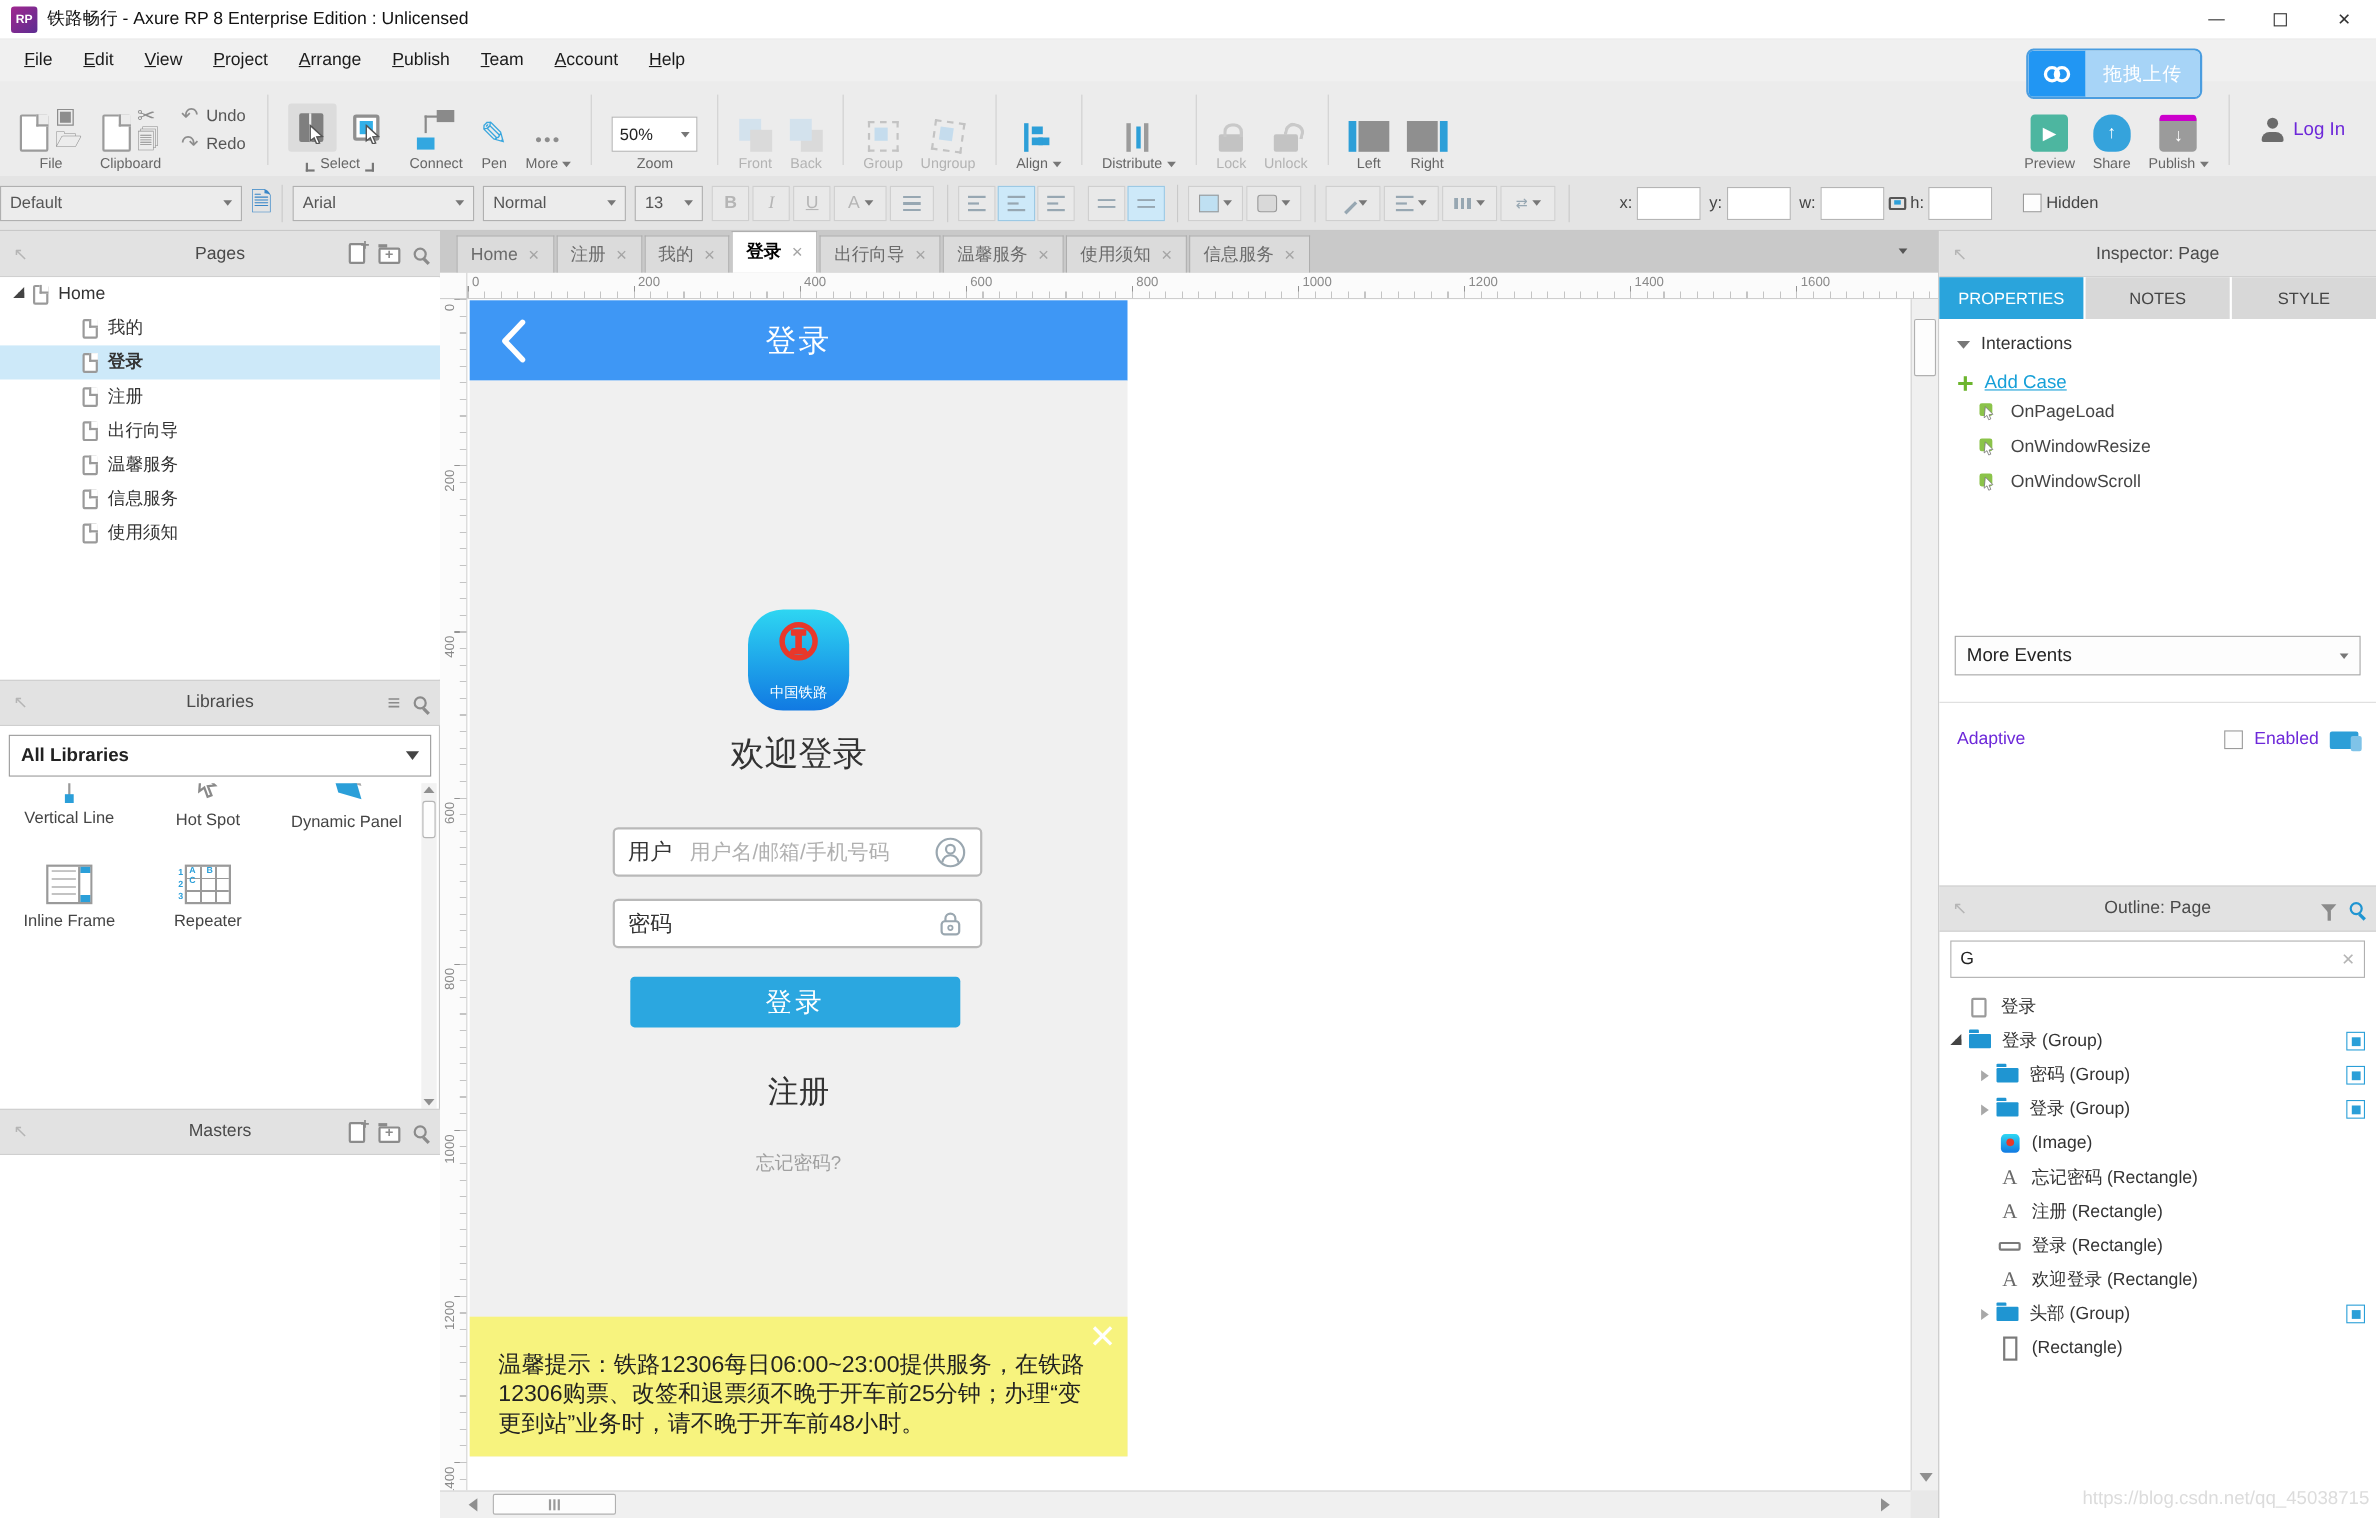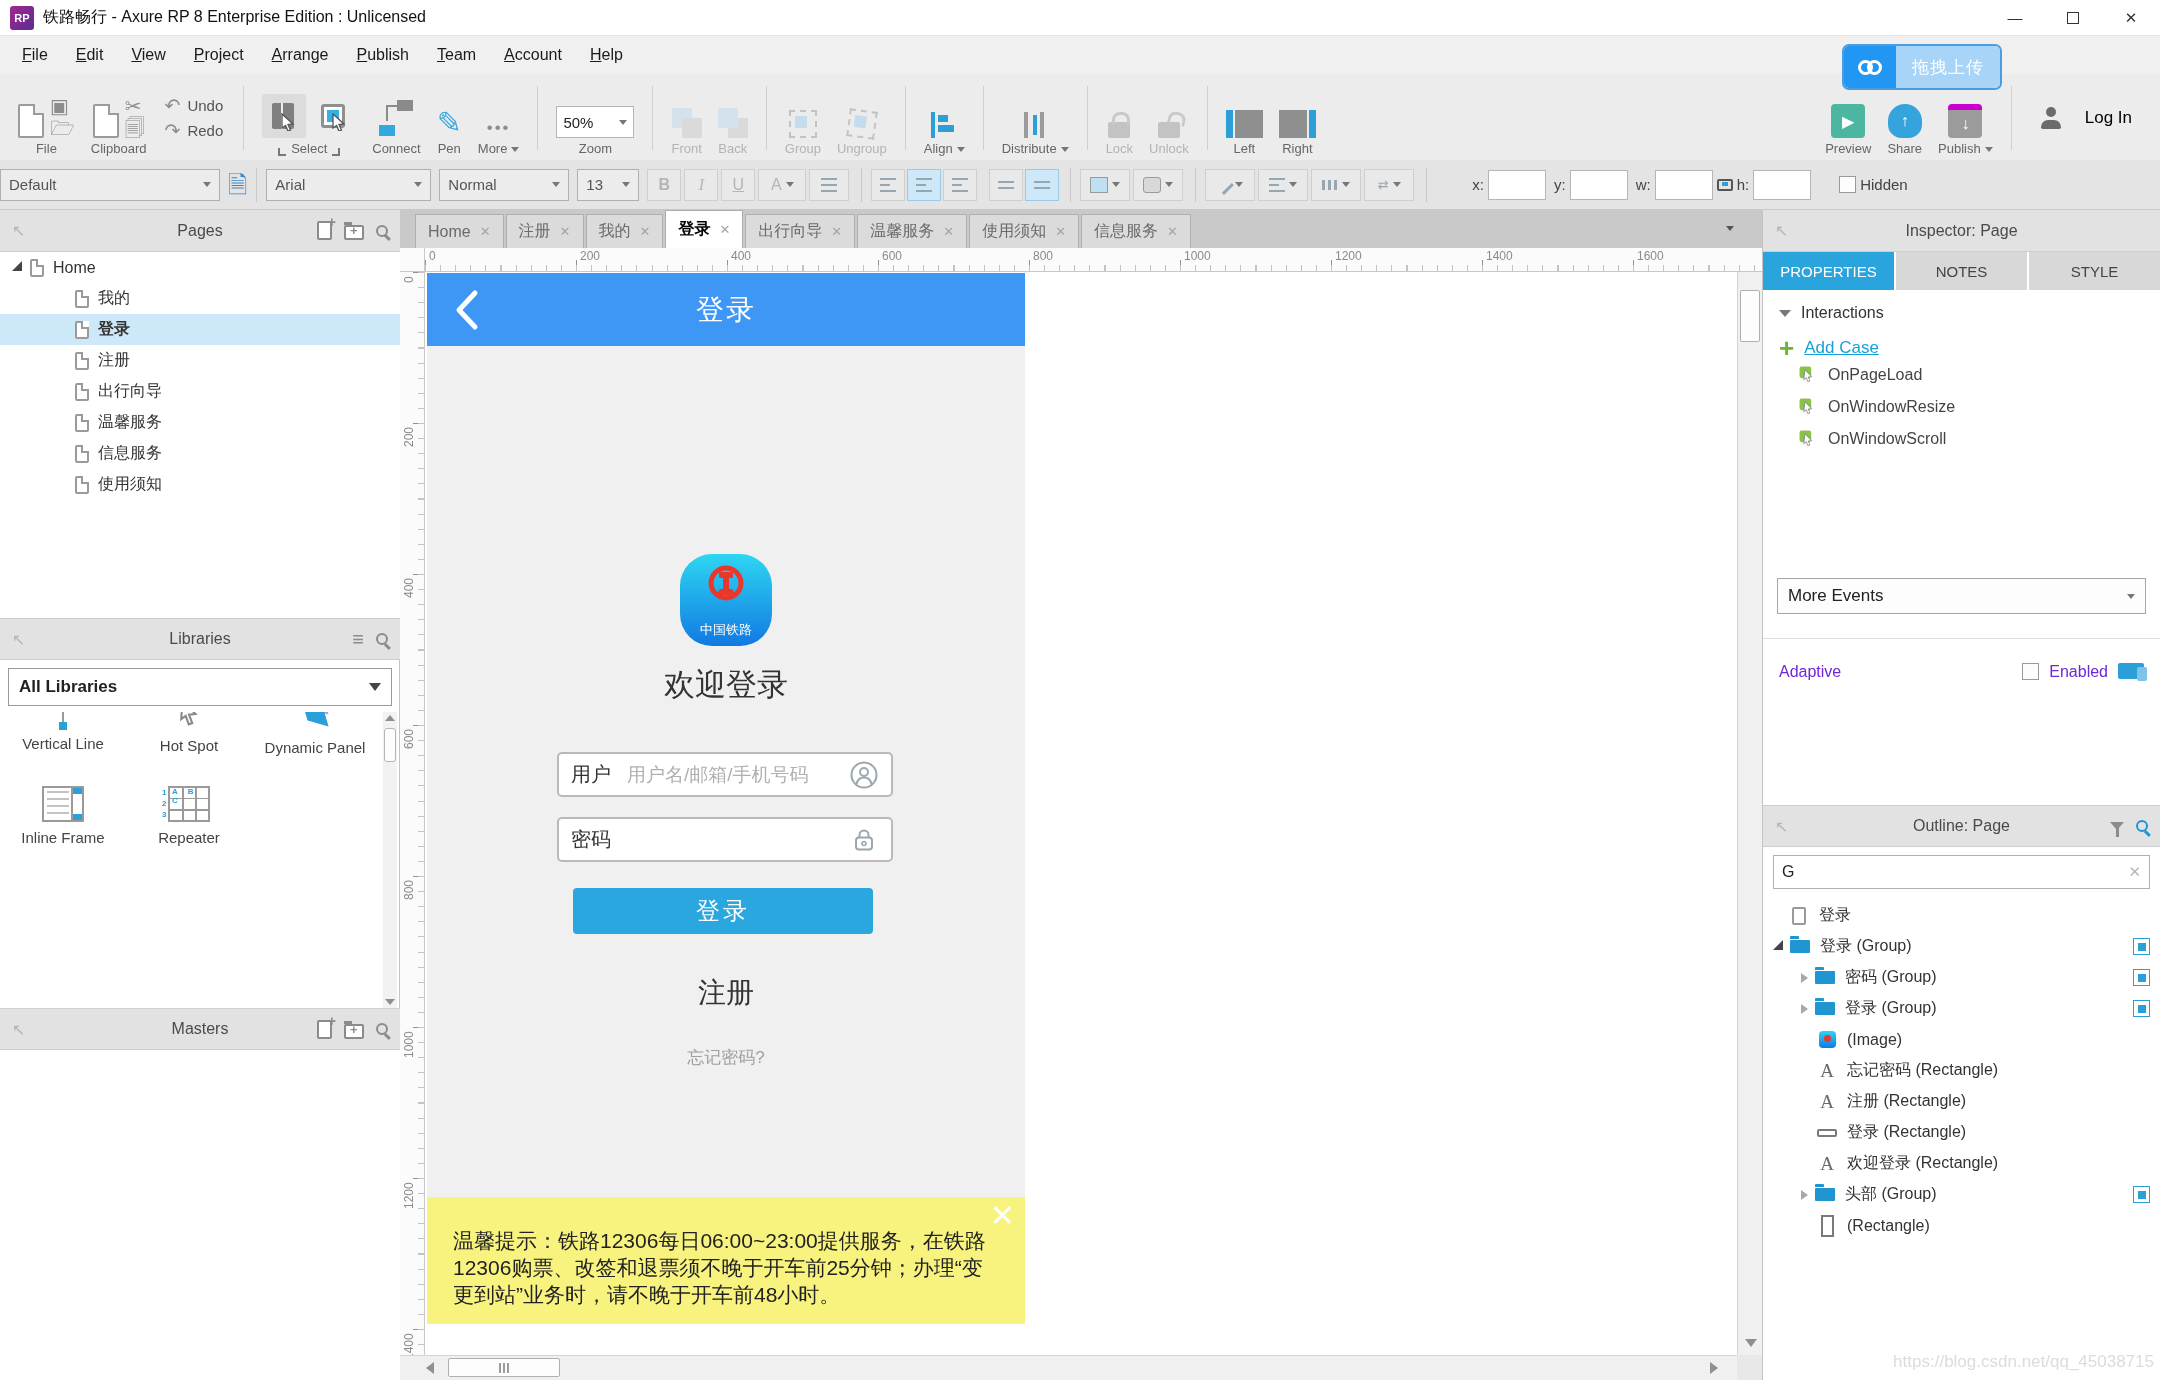--- a/index.html
+++ b/index.html
@@ -86,21 +86,21 @@
   .lr-ico.left::before { left:-9px; } .lr-ico.right::before { right:-9px; }
   .pub-ico { width:34px; height:34px; border-radius:4px; display:flex; align-items:center;
     justify-content:center; color:#fff; font-size:16px; }
   .toolbar-right { margin-left:auto; display:flex; align-items:stretch; }
   .login-wrap { display:flex; align-items:center; gap:8px; padding:0 18px; }
   .person-ico { width:22px; height:22px; position:relative; }
   .person-ico::before { content:''; position:absolute; left:6px; top:0; width:10px; height:10px;
     border-radius:50%; background:#6b6b6b; }
   .person-ico::after { content:''; position:absolute; left:1px; bottom:0; width:20px; height:9px;
     border-radius:8px 8px 2px 2px; background:#6b6b6b; }
-  .login-text { font-size:17px; color:#000000;margin-left:15px; }
+  .login-text { font-size:17px; color:#6d28d9; }
   .upload-btn { position:absolute; top:44px; right:158px; width:160px; height:46px; border:2px solid #4a9de0;
     border-radius:7px; display:flex; overflow:hidden; z-index:50; }
   .upload-left { width:52px; background:#2196f3; display:flex; align-items:center; justify-content:center;}
   .ring { width:15px; height:15px; border:3px solid #fff; border-radius:50%; }
   .ring + .ring { margin-left:-6px; }
   .upload-right { flex:1; background:#a7d4f7; color:#fff; font-size:17px; display:flex;
     align-items:center; justify-content:center; letter-spacing:1px;}
 
   
   .formatbar { position:absolute; left:0; top:160px; width:2160px; height:50px; background:#e4e4e4;
@@ -293,21 +293,21 @@
   .addcase a { color:var(--link,#16a0d8); font-size:17px; text-decoration:underline; }
   .event-row { display:flex; align-items:center; gap:12px; padding-left:36px; height:32px;
     font-size:16px; color:#444; }
   .events { margin-top:0; }
   .more-events { position:absolute; left:14px; right:14px; top:288px; height:36px; border:1px solid #a6a6a6;
     background:#fdfdfd; display:flex; align-items:center; justify-content:space-between; padding:0 10px;
     font-size:17px; color:#222; }
   .insp-div { position:absolute; left:0; right:0; top:348px; height:1px; background:#ddd; }
   .adaptive-row { position:absolute; left:0; right:0; top:362px; height:40px; display:flex; align-items:center;
     padding:0 16px; font-size:16px; color:#6d28d9; }
-  .adaptive-right { margin-left:auto; display:flex; align-items:flex-start; gap:10px; }
+  .adaptive-right { margin-left:auto; display:flex; align-items:flex-end; gap:10px; }
   .device-ico { width:26px; height:16px; background:#2d9fd8; border-radius:2px; position:relative; }
   .device-ico::after { content:''; position:absolute; right:-3px; top:4px; width:10px; height:14px;
     background:#7fc3e8; border-radius:2px; }
 
   .outline-hdr { left:0; top:595px; right:0; height:42px; border-top:1px solid #cfcfcf; }
   .outline-search { position:absolute; left:10px; right:10px; top:645px; height:34px; background:#fff;
     border:1px solid #b0b0b0; display:flex; align-items:center; padding:0 8px; font-size:16px; color:#222;}
   .outline-search .clear { margin-left:auto; color:#b5b5b5; font-size:15px; }
   .otree { position:absolute; left:0; right:0; top:690px; bottom:40px; overflow:hidden; }
   .o-row { display:flex; align-items:center; height:31px; padding-left:10px; font-size:16px; color:#333;

